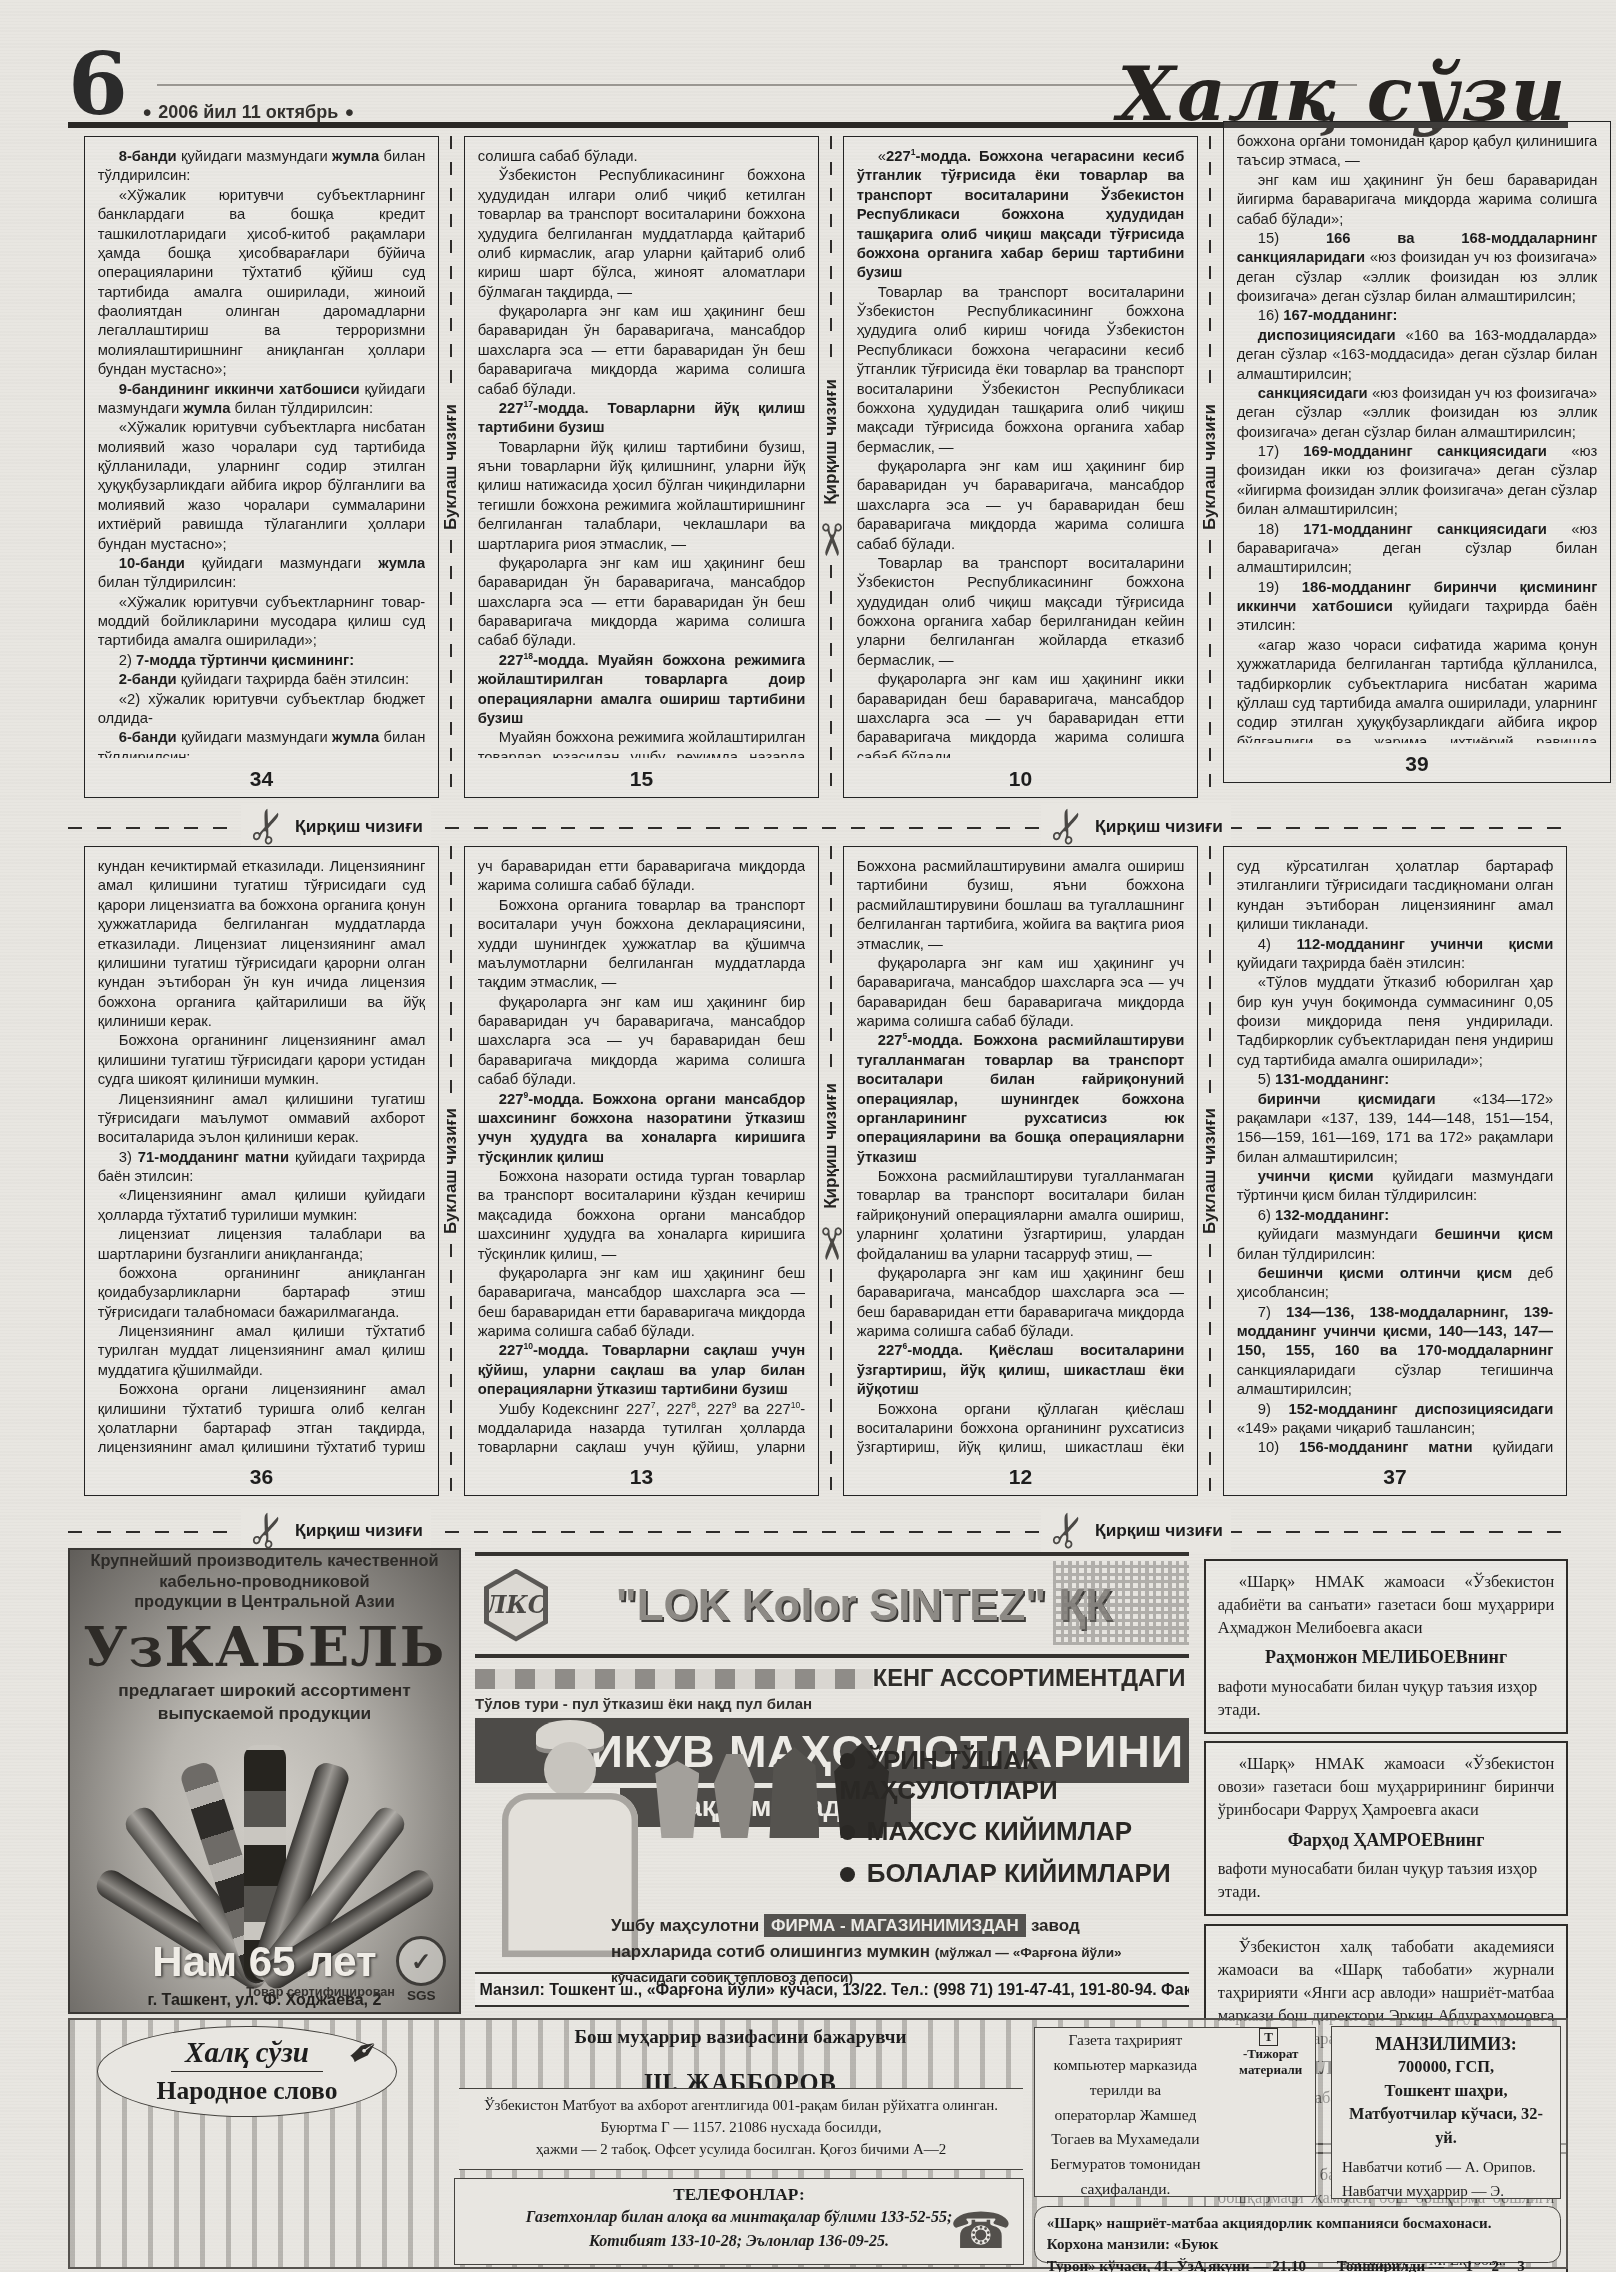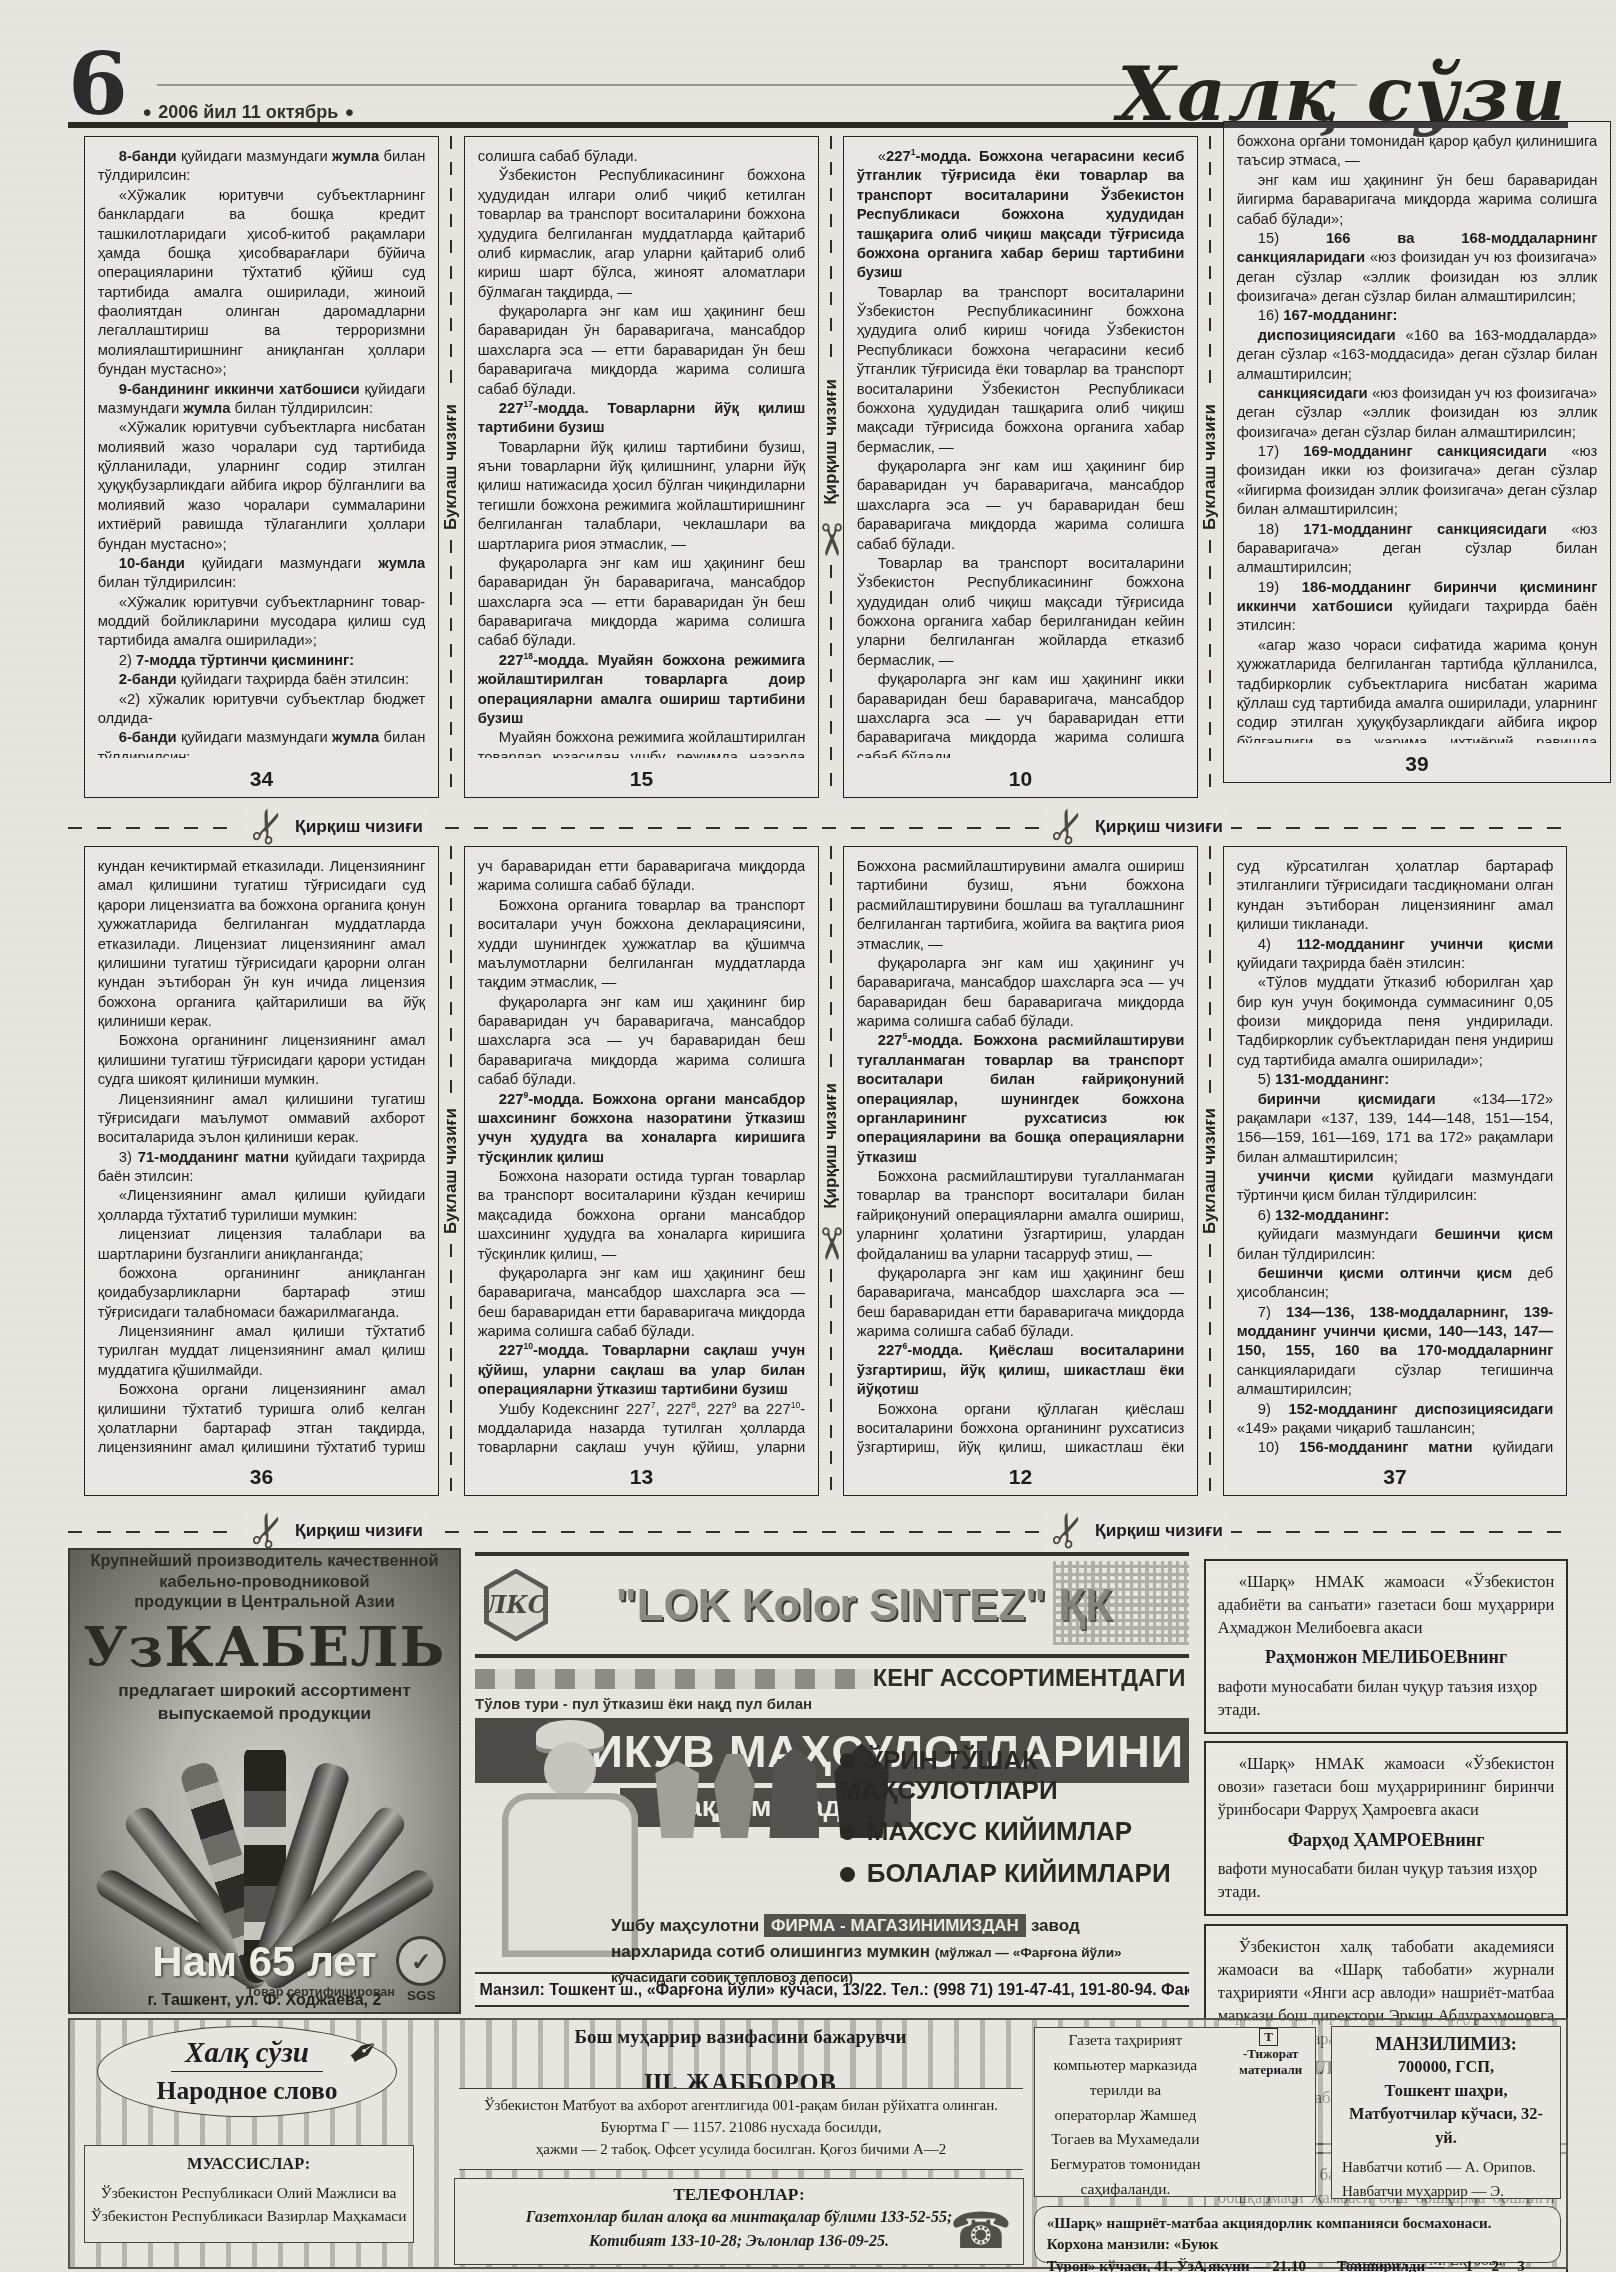--- a/index.html
+++ b/index.html
@@ -392,27 +392,20 @@
      <p class="obit-close">вафоти муносабати билан чуқур таъзия изҳор қилади.</p>
    </div>
     </div>
 
   <div class="footer">
     <div class="fbox oval">
       <span class="pen">✒</span>
       <div class="oval-title">Халқ сўзи</div>
       <div class="oval-sub">Народное слово</div>
     </div>
-    <div class="fbox founders">
-      <div class="founders-title">МУАССИСЛАР:</div>
-      <div>
-          <div class="founder-line">Ўзбекистон Республикаси Олий Мажлиси ва</div>
-          <div class="founder-line">Ўзбекистон Республикаси Вазирлар Маҳкамаси</div>
-        </div>
-    </div>
     <div class="fbox edhead">
       <div class="ed-role">Бош муҳаррир вазифасини бажарувчи</div>
       <div class="ed-name">Ш. ЖАББОРОВ</div>
     </div>
     <div class="fbox regbox">
       <div>
           <div class="reg-line">Ўзбекистон Матбуот ва ахборот агентлигида 001-рақам билан рўйхатга олинган.</div>
           <div class="reg-line">Буюртма Г — 1157.   21086 нусхада босилди,</div>
           <div class="reg-line">ҳажми — 2 табоқ. Офсет усулида босилган. Қоғоз бичими А—2</div>
         </div>

